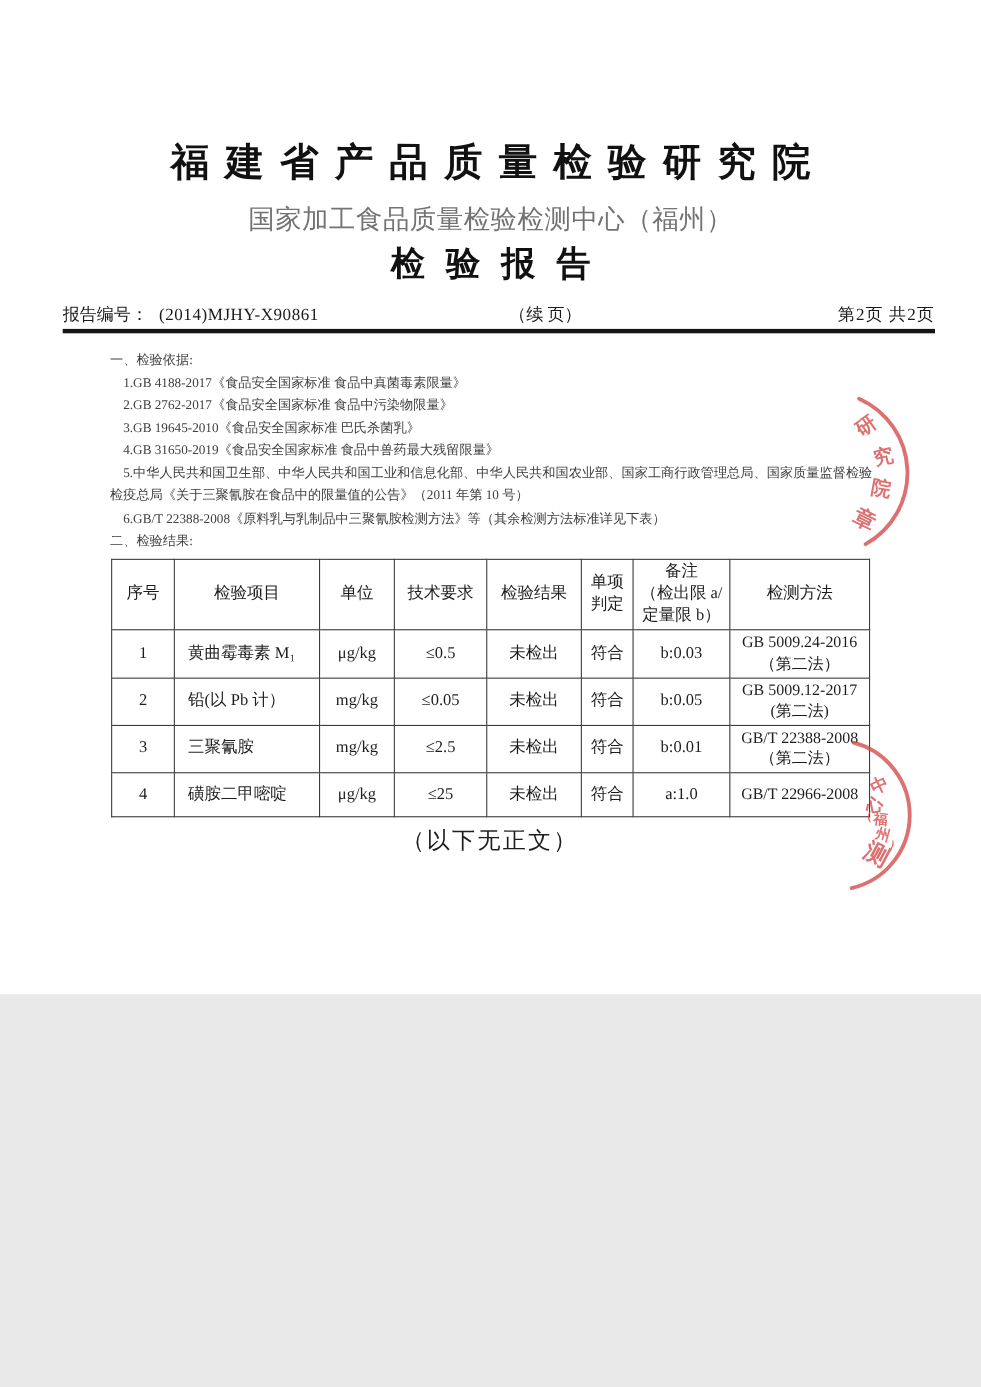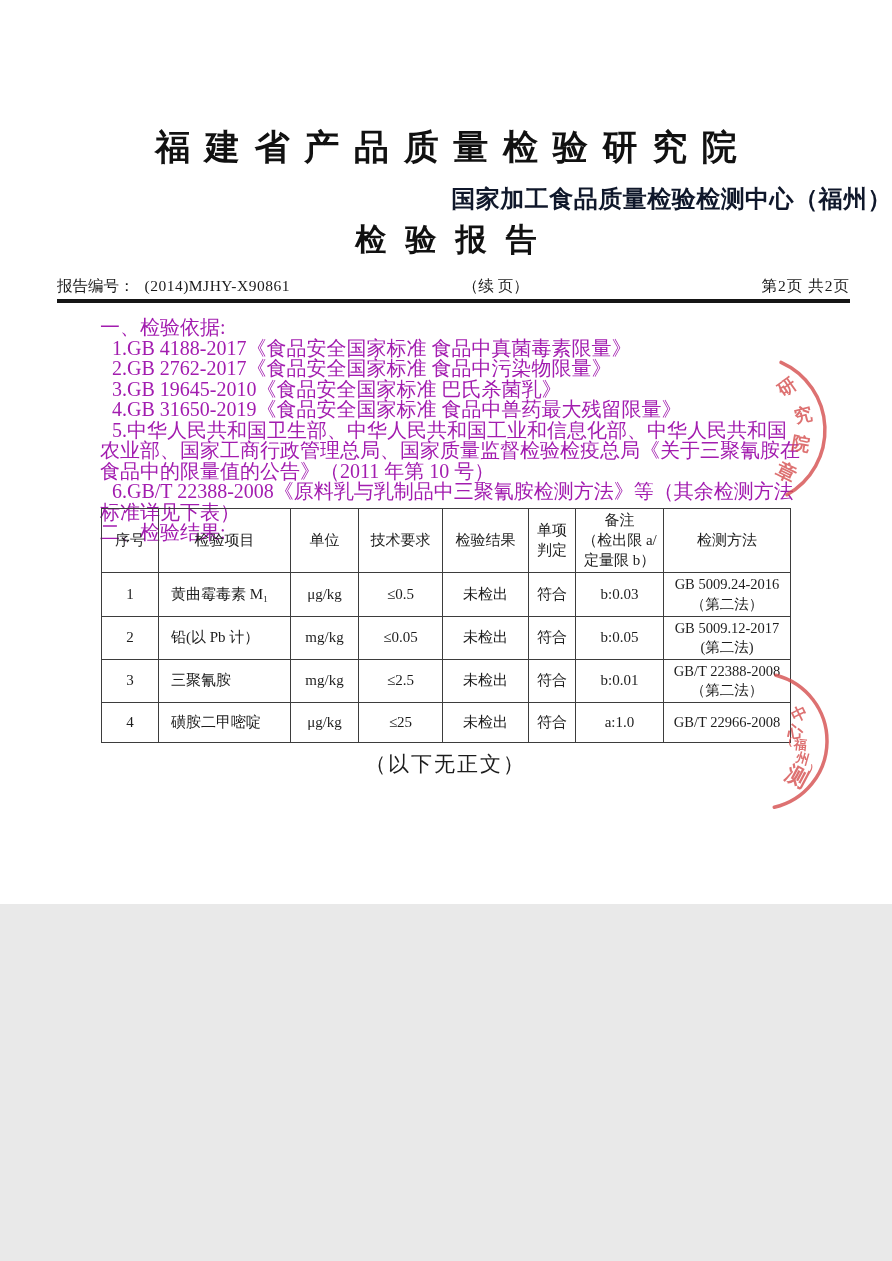--- a/index.html
+++ b/index.html
@@ -13,22 +13,22 @@
     color:#1c1c1c;
   }
   
   .doc-title{
     position:absolute;top:124px;left:0;width:100%;
     text-align:center;font-size:35px;font-weight:bold;
     letter-spacing:0.42em;text-indent:0.42em;color:#111;
   }
   .doc-subtitle{
     position:absolute;top:183px;left:0;width:100%;
-    text-align:right;font-size:24px;font-weight:bold;
-    letter-spacing:0.02em;color:#0f172a;
+    text-align:center;font-size:24px;font-weight:normal;
+    letter-spacing:0.02em;color:#737373;
   }
   .doc-report-title{
     position:absolute;top:219px;left:0;width:100%;
     text-align:center;font-size:31px;font-weight:bold;
     letter-spacing:0.62em;text-indent:0.62em;color:#111;
   }
   
   .meta-row{
     position:absolute;top:276px;left:57px;width:793px;
     display:flex;justify-content:space-between;align-items:baseline;
@@ -38,21 +38,21 @@
   .meta-left .no{margin-left:10px;font-family:"Liberation Serif","DejaVu Serif",serif;letter-spacing:0.5px;}
   .meta-mid{white-space:nowrap;transform:translateX(-30px);}
   .meta-right{white-space:nowrap;letter-spacing:1px;}
   .rule{
     position:absolute;top:299px;left:57px;width:793px;height:4px;
     background:#151515;
   }
   
   .body-text{
     position:absolute;top:317px;left:100px;width:702px;
-    font-size:20px;line-height:20.5px;color:#a21caf;
+    font-size:12px;line-height:20.5px;color:#404040;
   }
   .body-text p{margin:0;padding:0;}
   .section-heading{padding-left:28px;}
   .basis-item{text-indent:12px;}
   .results-heading{padding-left:28px;margin-top:2px;}
   
   .results-table{
     position:absolute;top:508px;left:101px;
     border-collapse:collapse;table-layout:fixed;
     font-size:15px;color:#1d1d1d;

